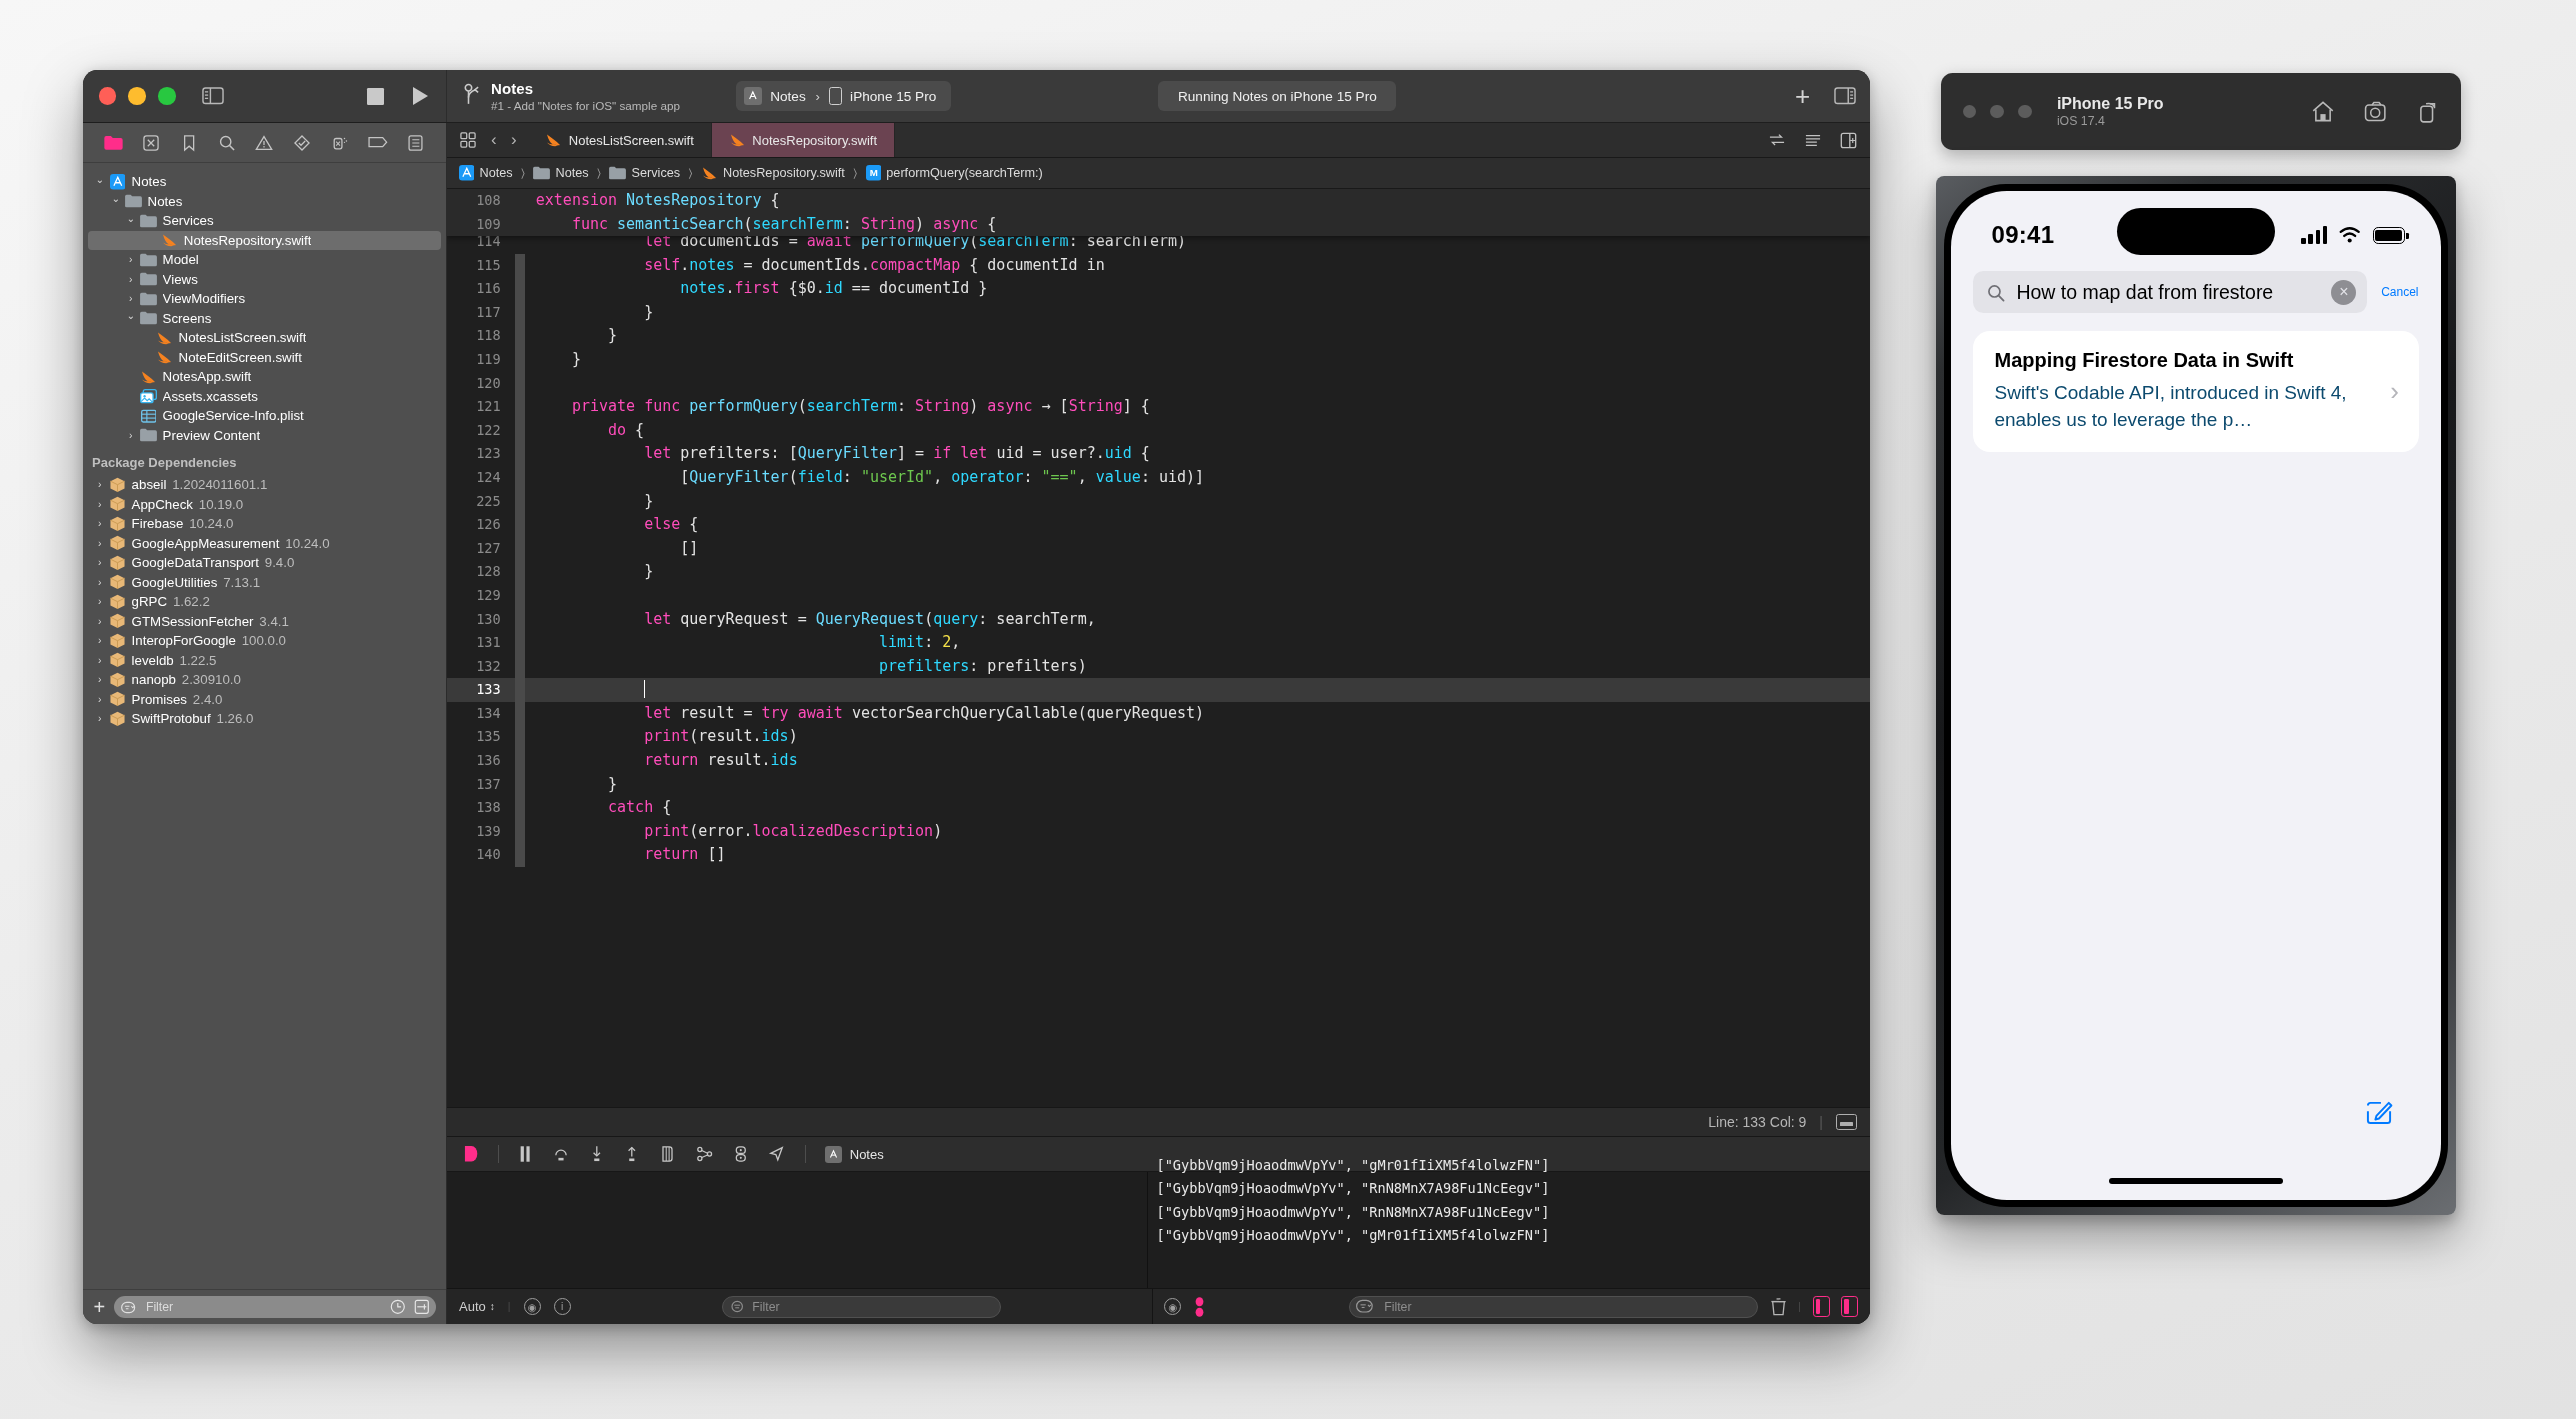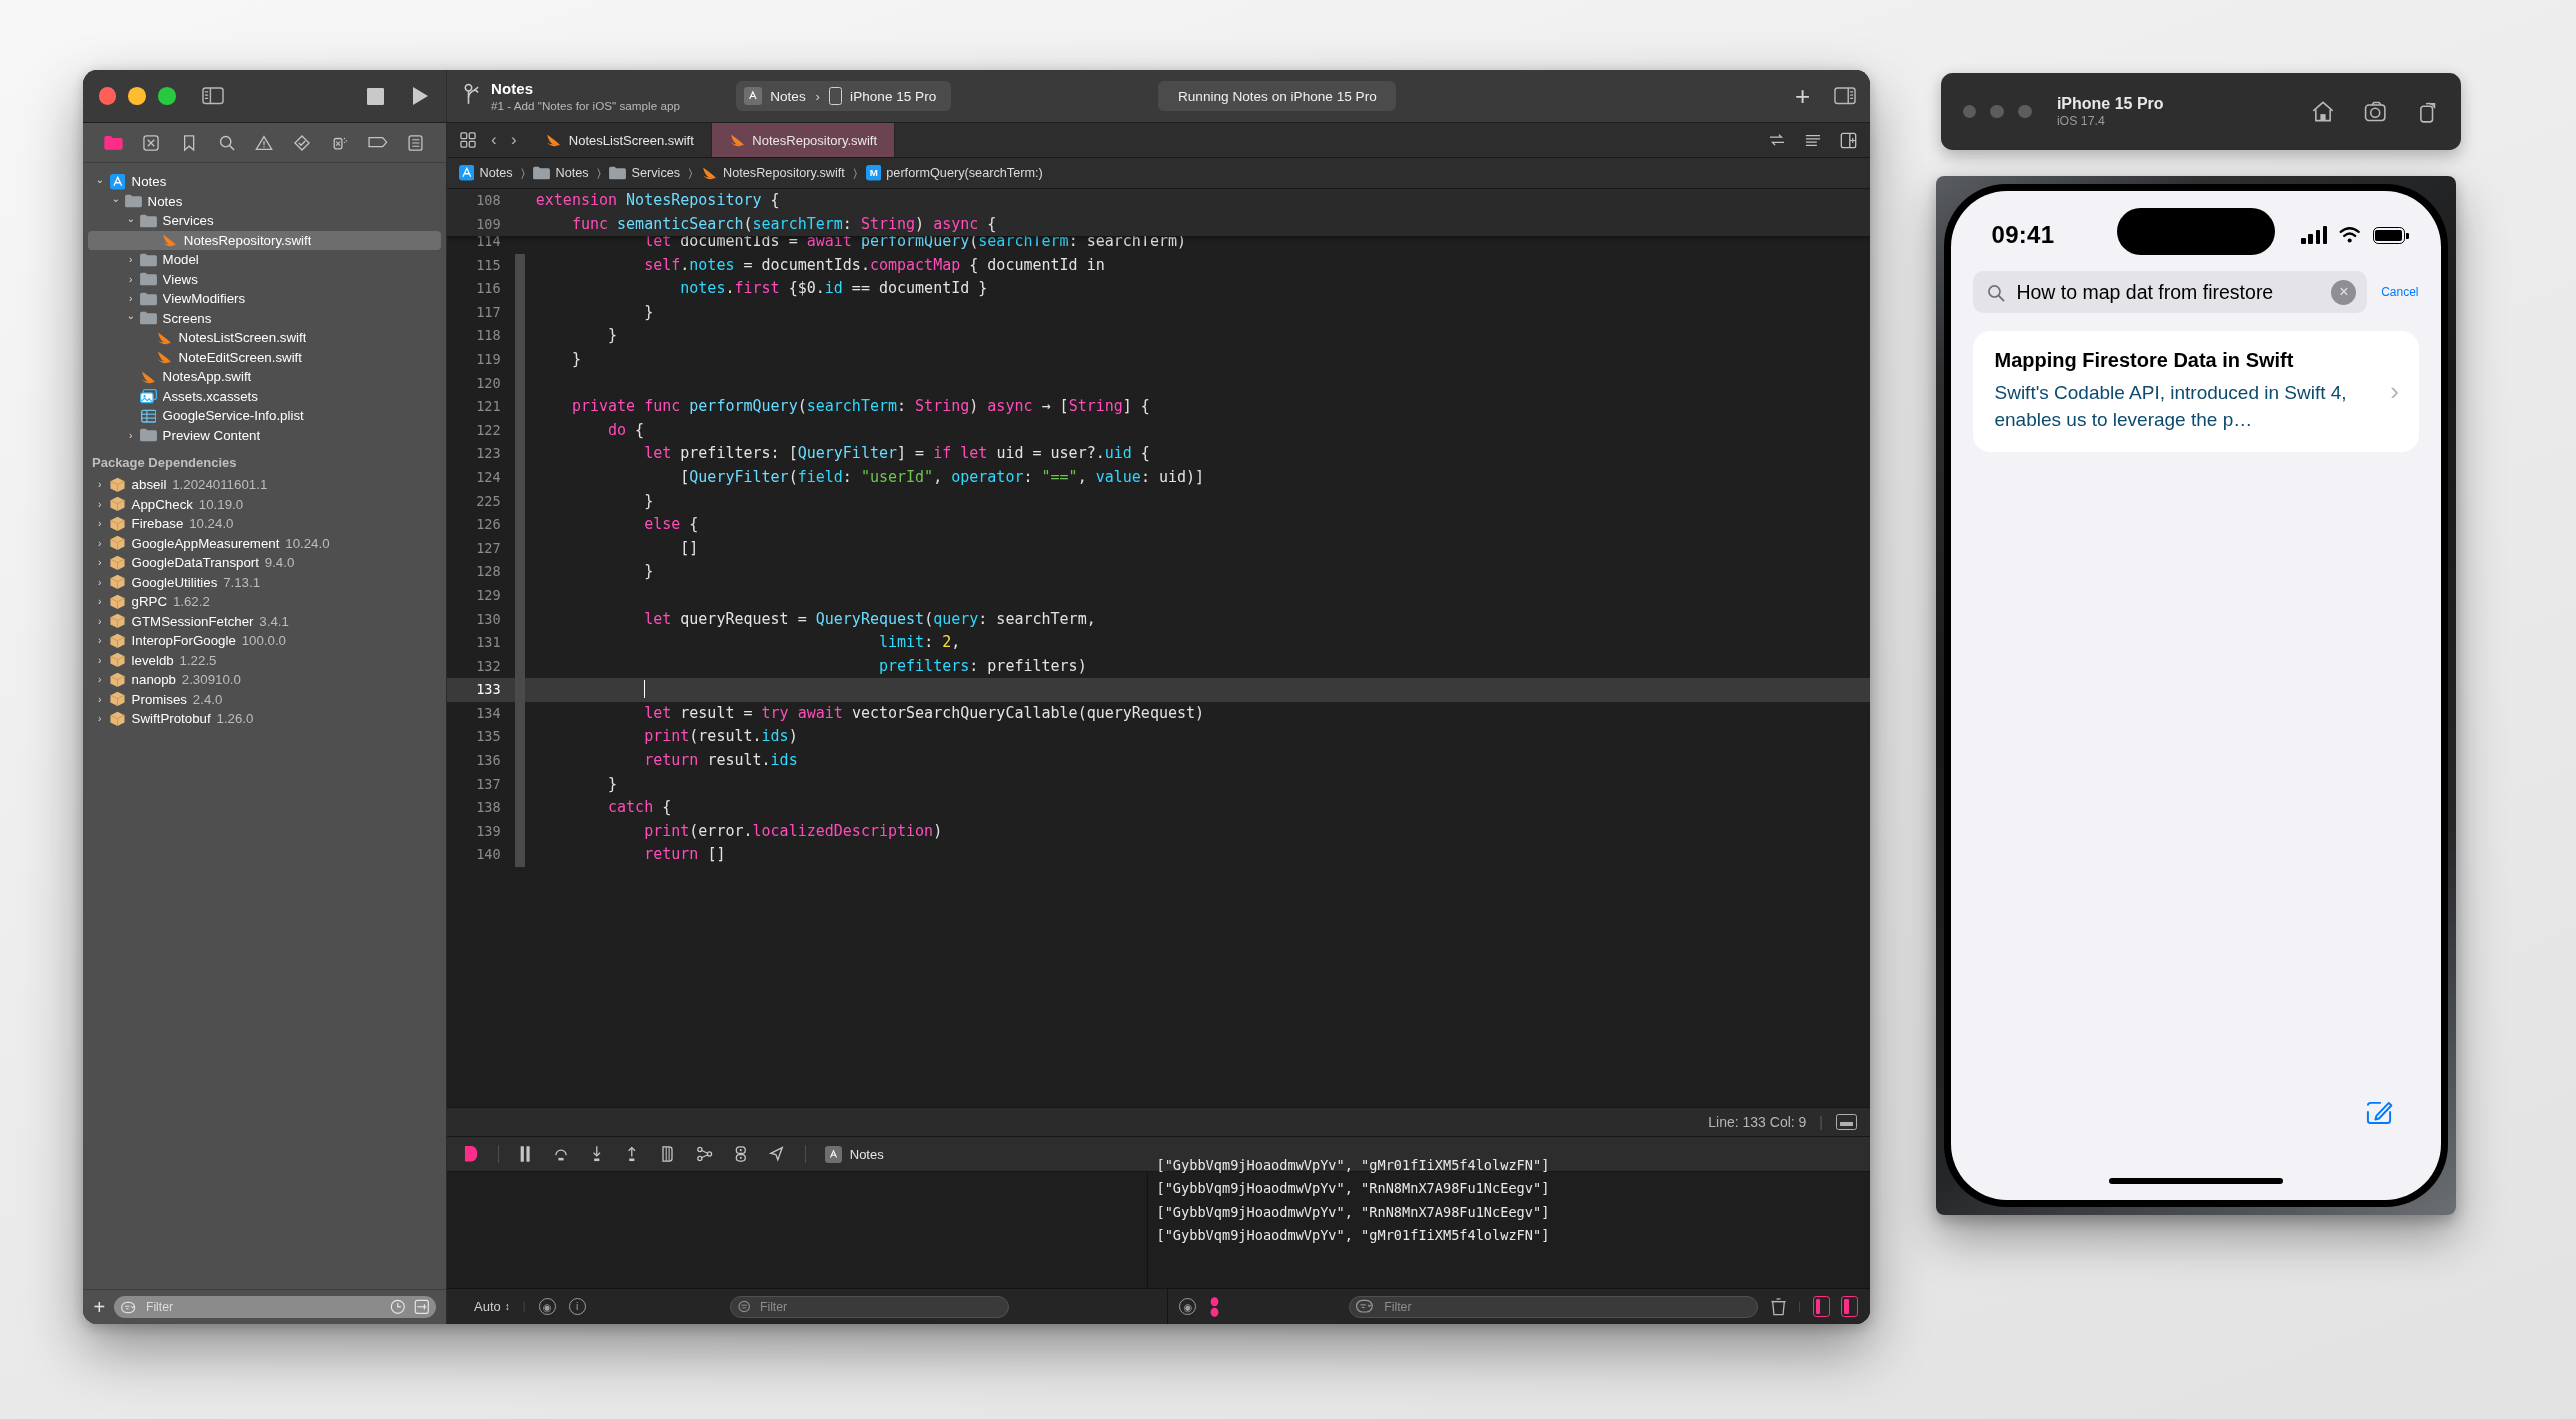--- a/index.html
+++ b/index.html
@@ -228,21 +228,21 @@
     flex: 1.02; position: relative; overflow: hidden;
     font-family: "DejaVu Sans Mono", monospace;
     font-size: 13.6px; line-height: 23.4px; color: #e9e9e9;
     padding: 1.3px 0 0 9px;
   }
   .console-out .oline { white-space: pre; }
   .console-bottom {
     height: 36px; flex: none; display: flex; background: #252525;
     border-top: 0.6px solid #141414;
   }
-  .cb-left { flex:1; display:flex; align-items:center; gap: 13px; padding: 0 27px; border-right: 0.6px solid #141414;}
+  .cb-left { flex:1; display:flex; align-items:center; gap: 13px; padding: 0 12px; border-right: 0.6px solid #141414;}
   .cb-right { flex:1.02; display:flex; align-items:center; gap: 11.7px; padding: 0 11.7px; }
   .auto-pill { color: #cfcfcf; font-size: 13px; display:flex; align-items:center; gap:3.9px; }
   .circ-ic { width: 17px; height: 17px; border-radius: 50%; border: 1.3px solid #9e9e9e; display:flex;align-items:center;justify-content:center;color:#9e9e9e;font-size:10.4px;}
   .panel-toggle { width: 17px; height: 21px; border: 1.3px solid #ff2d8a; border-radius: 3.2px; position: relative; }
   .panel-toggle::after { content:""; position:absolute; left:1.9px; top:1.9px; bottom:1.9px; width:4.5px; background:#ff2d8a; border-radius:1.3px;}
 
   
   #simulator { position: absolute; left: 1936px; top: 73px; width: 559px; height: 1254px; }
   .sim-chrome {
     width: 520px; height: 77px; margin-left: 4.5px;

